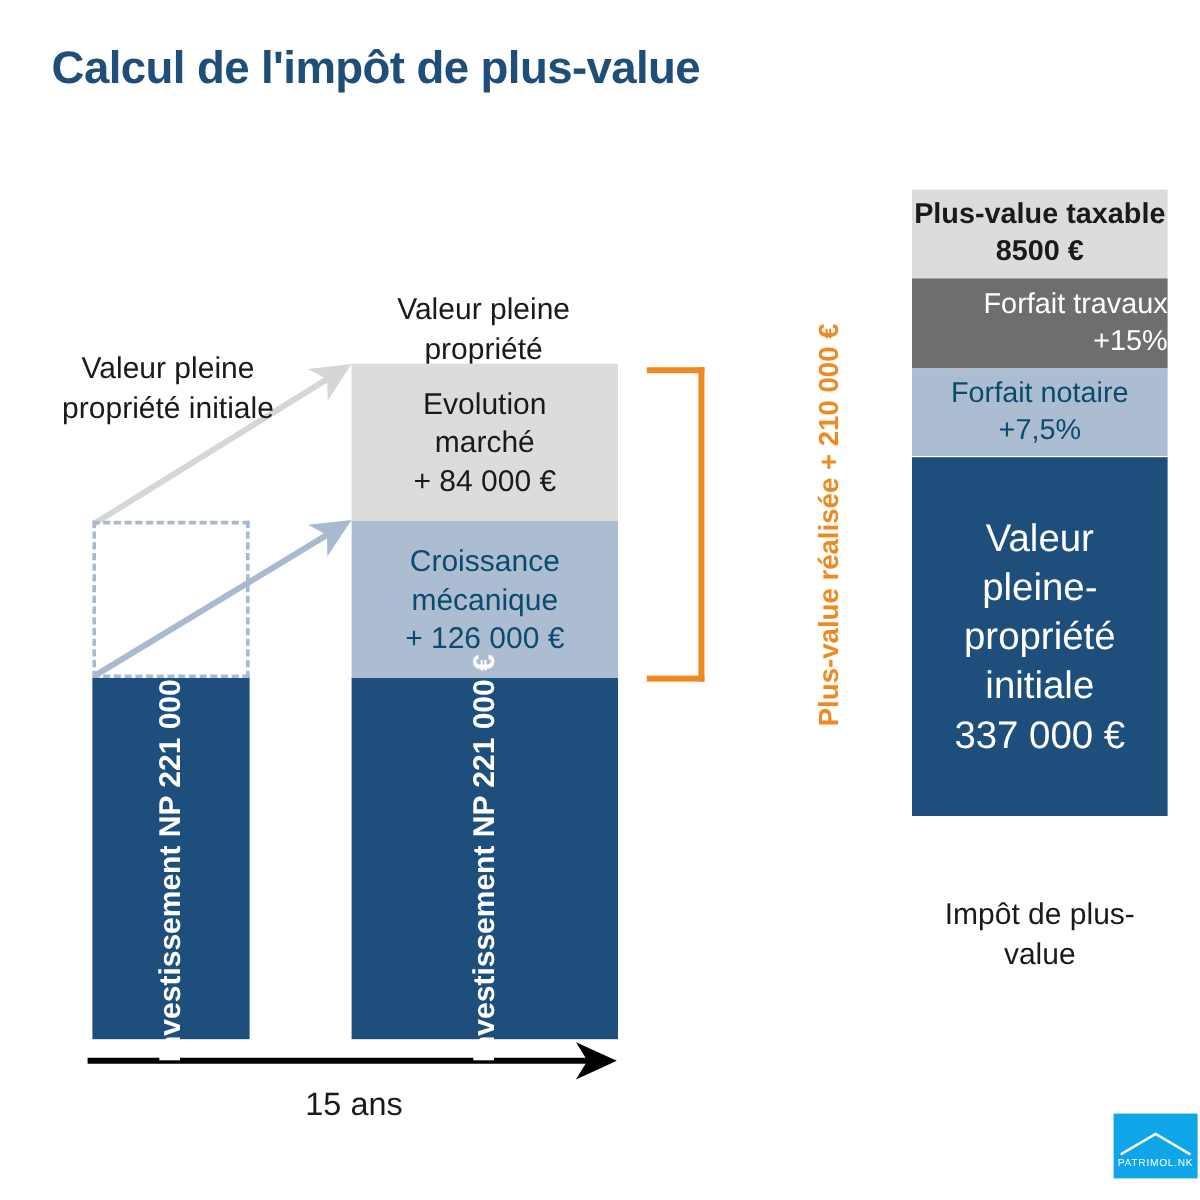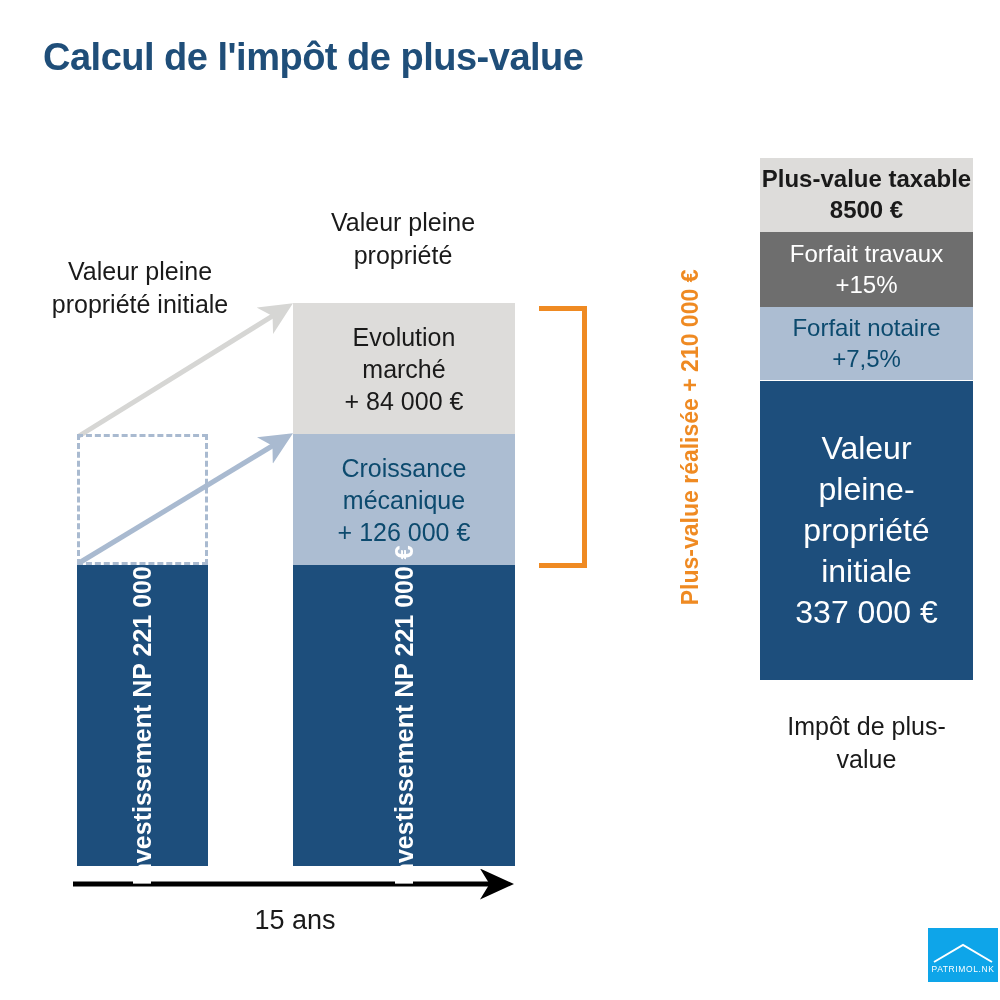--- a/index.html
+++ b/index.html
@@ -82,20 +82,21 @@
     box-sizing: border-box;
   }
 
   
   .label {
     position: absolute;
     text-align: center;
     font-size: 25px;
     line-height: 1.32;
     color: #1a1a1a;
+    margin-top: 36px;
   }
 
   
   #bracket {
     position: absolute;
     left: 524px;
     top: 306px;
     width: 48px;
     height: 262px;
     border-top: 5px solid #ef8a22;
@@ -226,21 +227,21 @@
       <span class="ln">réalisée</span>
       <span class="ln">+ 210 000 €</span>
     </div>
   </div>
 
   <div class="seg c-lgray" style="left:745px; top:158px; width:213px; height:74px; font-size:24px;font-weight:bold;">
     <span class="ln">Plus-value taxable</span>
     <span class="ln">8500 €</span>
   </div>
 
-  <div class="seg c-mgray" style="left:745px; top:232px; width:213px; height:75px; font-size:24px;">
+  <div class="seg c-mgray" style="left:745px; top:232px; width:213px; height:75px; font-size:24px;align-items:flex-end;">
     <span class="ln">Forfait travaux</span>
     <span class="ln">+15%</span>
   </div>
 
   <div class="seg c-lblue" style="left:745px; top:307px; width:213px; height:73px; font-size:24px;">
     <span class="ln">Forfait notaire</span>
     <span class="ln">+7,5%</span>
   </div>
 
   <div class="seg c-navy" style="left:745px; top:381px; width:213px; height:299px; font-size:32px;">

